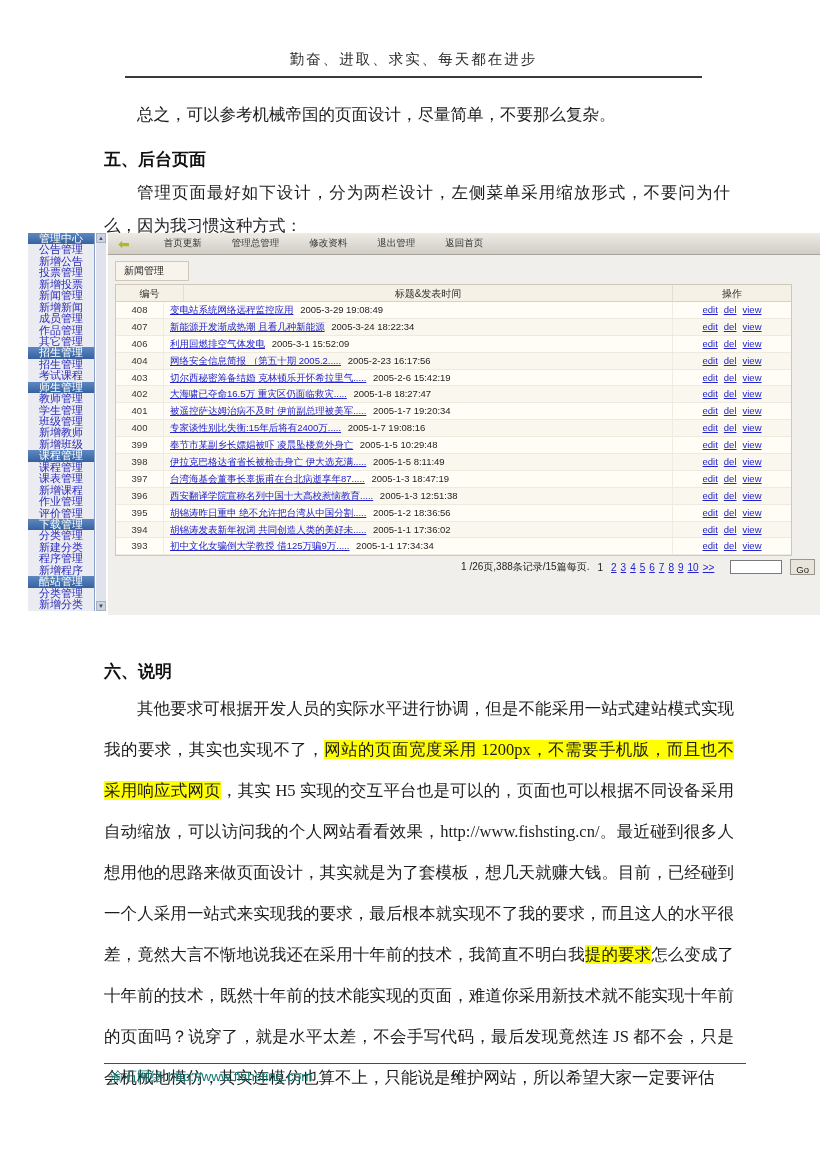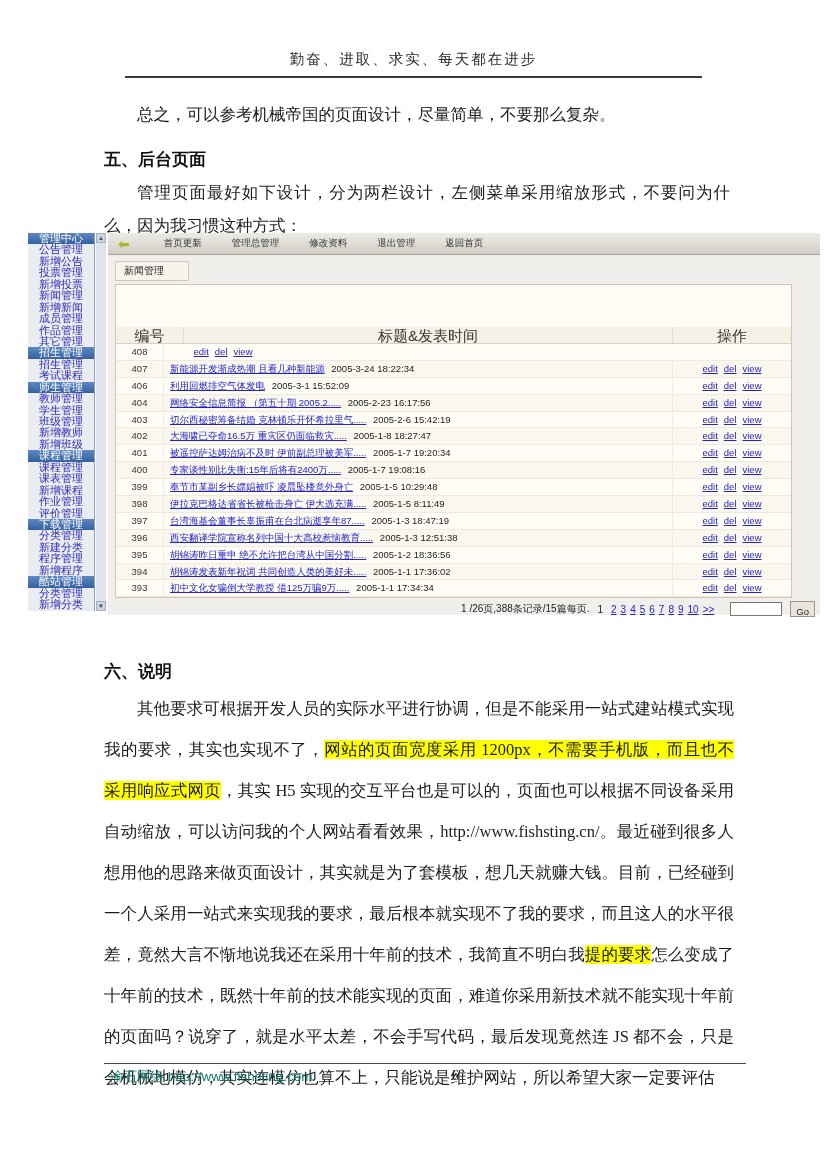--- a/index.html
+++ b/index.html
@@ -46,21 +46,21 @@
   .topnav { position:absolute; left:0; top:0; width:100%; height:22px;
             background:linear-gradient(#edebe5,#d1cdc5); border-bottom:1px solid #a8a49c;
             display:flex; align-items:center; gap:30px; padding-left:10px; color:#333; }
   .back-arrow { color:#b2b62e; font-size:14px; font-weight:bold; margin-right:4px; }
   .nav-item { cursor:default; }
   .content { position:absolute; left:0; top:22px; width:100%; height:360px; background:#f1efeb; }
   .tab { display:inline-block; margin:6px 0 0 7px; padding:2px 14px 2px 8px; min-width:74px;
          background:#f8f4ec; border:1px solid #cfc7ba; font-size:10px; color:#222; }
   .ntable { margin:3px 0 0 7px; width:677px; border:1px solid #cfc7ba; background:#fffdf6; }
   .thead { display:flex; background:#f6f1e6; border-bottom:1px solid #d8d2c6;
-           height:17px; line-height:17px; font-size:15px; color:#333;margin-top:42px; }
+           height:17px; line-height:17px; font-size:10px; color:#333; }
   .th-id  { width:68px; text-align:center; border-right:1px solid #e4ded2; }
   .th-title { flex:1; text-align:center; border-right:1px solid #e4ded2; }
   .th-act { width:118px; text-align:center; }
   .trow { display:flex; height:16.9px; line-height:16.9px; font-size:9.5px;
           border-bottom:1px solid #eeeadf; background:#fffdf6; }
   .trow.alt { background:#faf7ee; }
   .td-id { width:48px; text-align:center; color:#333; border-right:1px solid #f0ece1; }
   .td-title { flex:1; padding-left:6px; white-space:nowrap; overflow:hidden; border-right:1px solid #f0ece1; }
   .tlink { color:#2323cb; text-decoration:underline; cursor:pointer; }
   .ttime { color:#222; margin-left:4px; }
@@ -140,20 +140,21 @@
         <div class="tab">新闻管理</div>
         <div class="ntable">
           <div class="thead">
             <div class="th-id">编号</div>
             <div class="th-title">标题&amp;发表时间</div>
             <div class="th-act">操作</div>
           </div>
           <div>
               <div class="trow">
                 <div class="td-id">408</div>
+                <div class="td-title"><a class="tlink">变电站系统网络远程监控应用</a><span class="ttime"> 2005-3-29 19:08:49</span></div>
                 <div class="td-act"><a class="alink">edit</a><a class="alink">del</a><a class="alink">view</a></div>
               </div>
               <div class="trow alt">
                 <div class="td-id">407</div>
                 <div class="td-title"><a class="tlink">新能源开发渐成热潮 且看几种新能源</a><span class="ttime"> 2005-3-24 18:22:34</span></div>
                 <div class="td-act"><a class="alink">edit</a><a class="alink">del</a><a class="alink">view</a></div>
               </div>
               <div class="trow">
                 <div class="td-id">406</div>
                 <div class="td-title"><a class="tlink">利用回燃排空气体发电</a><span class="ttime"> 2005-3-1 15:52:09</span></div>

